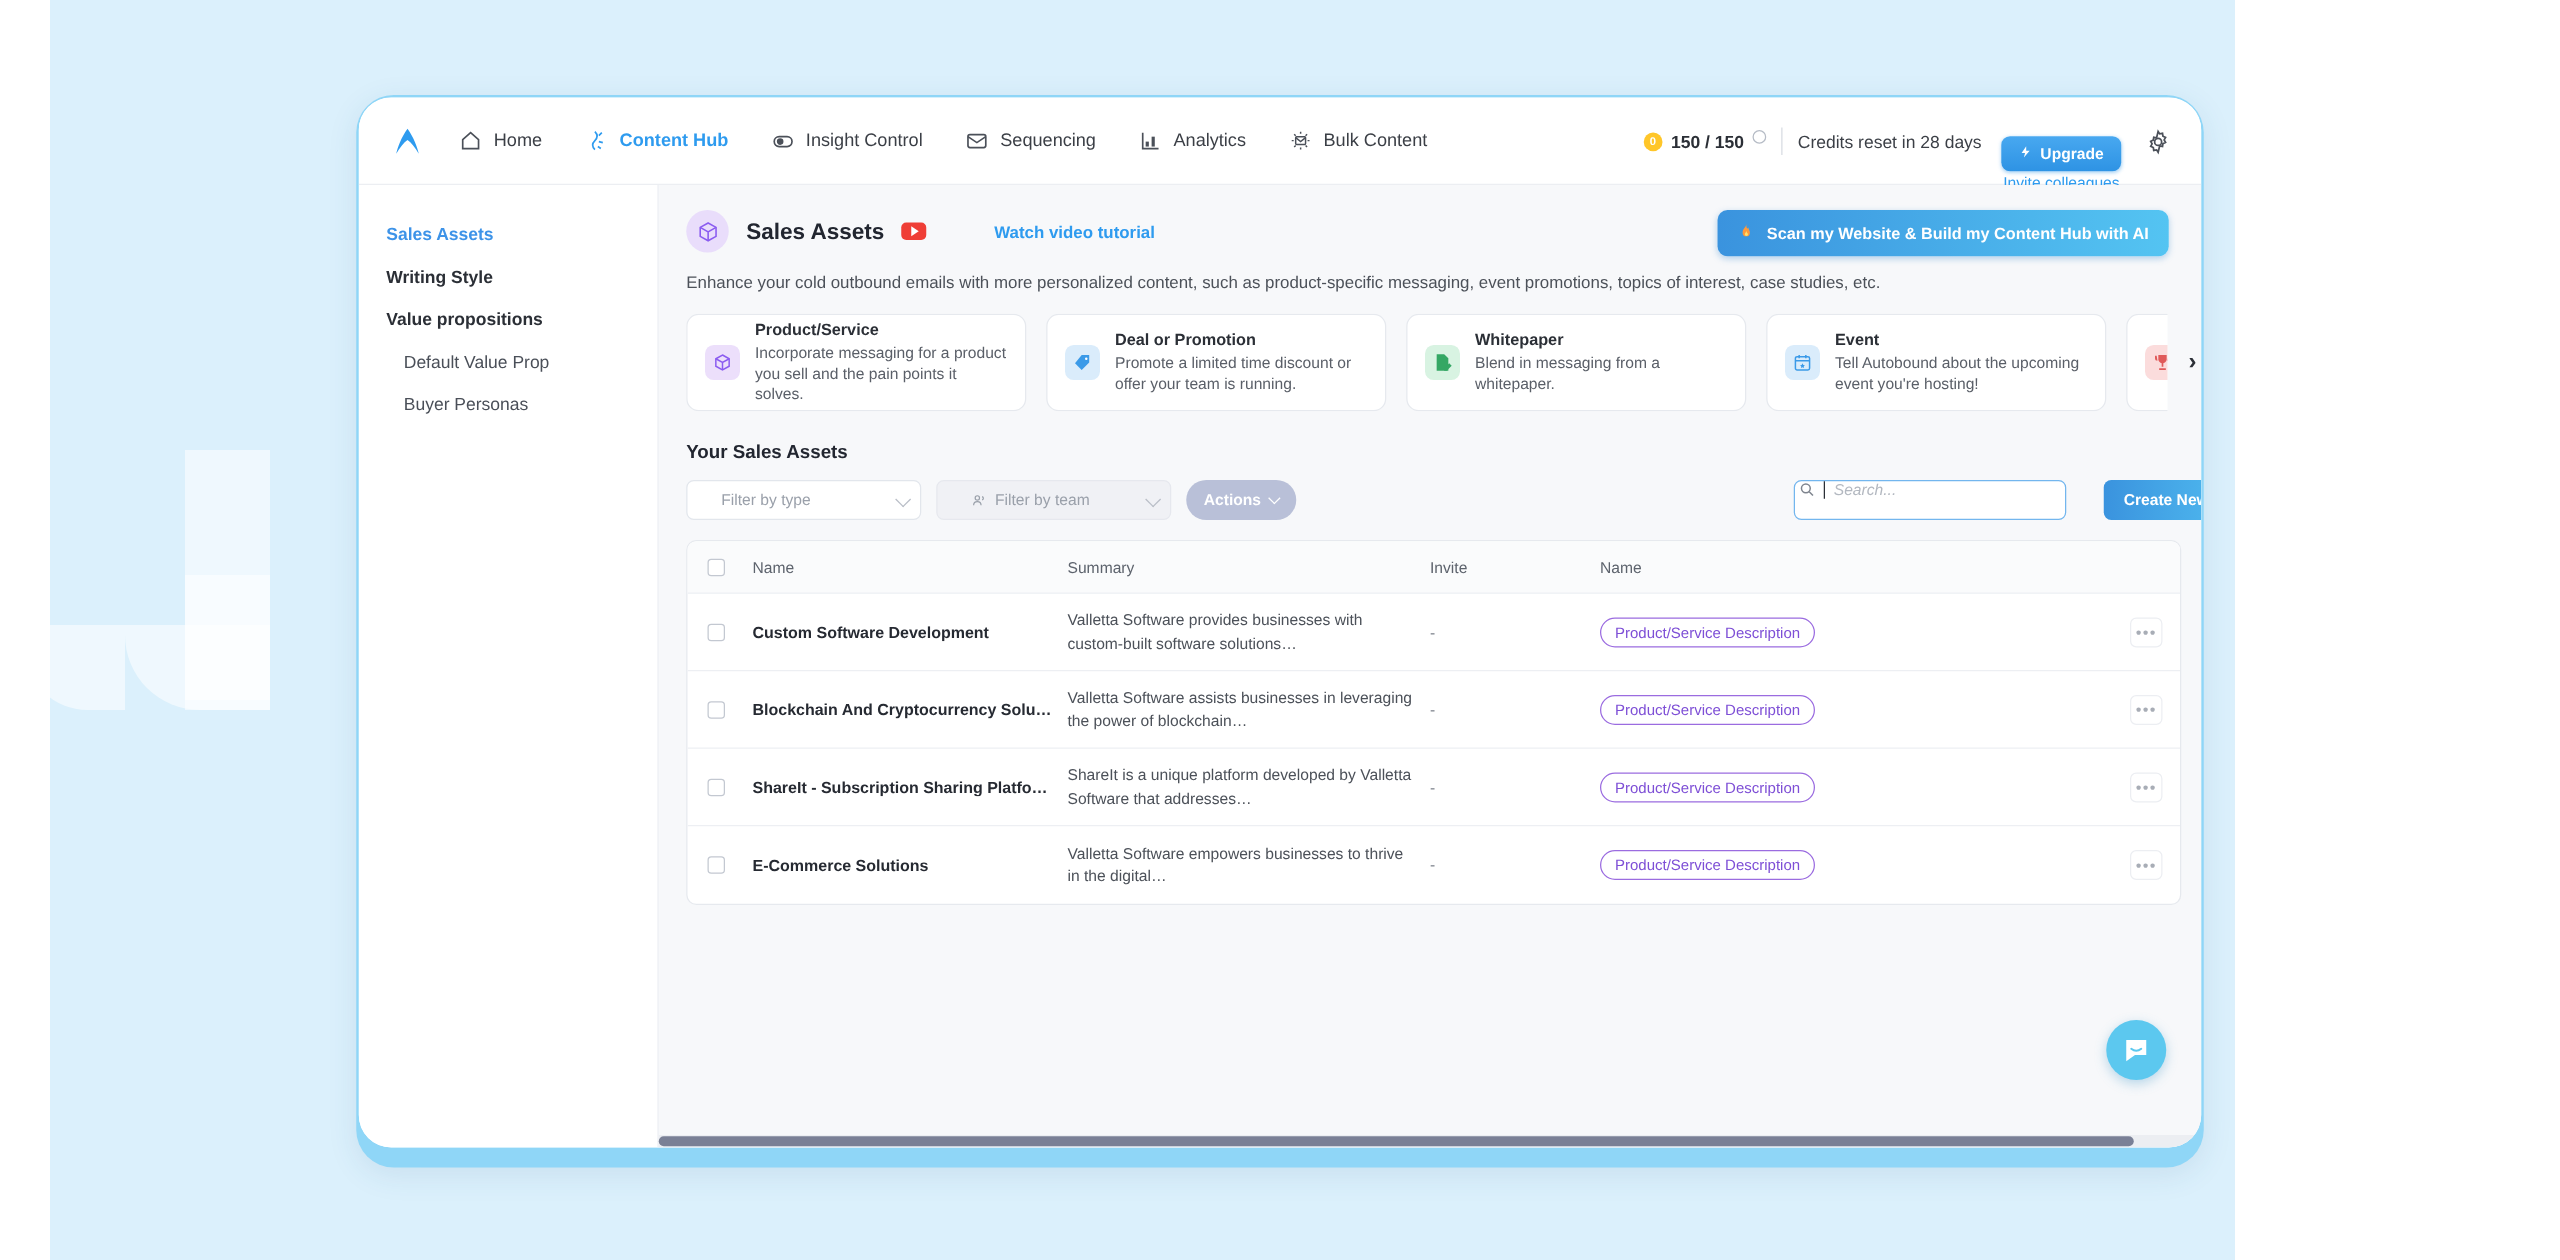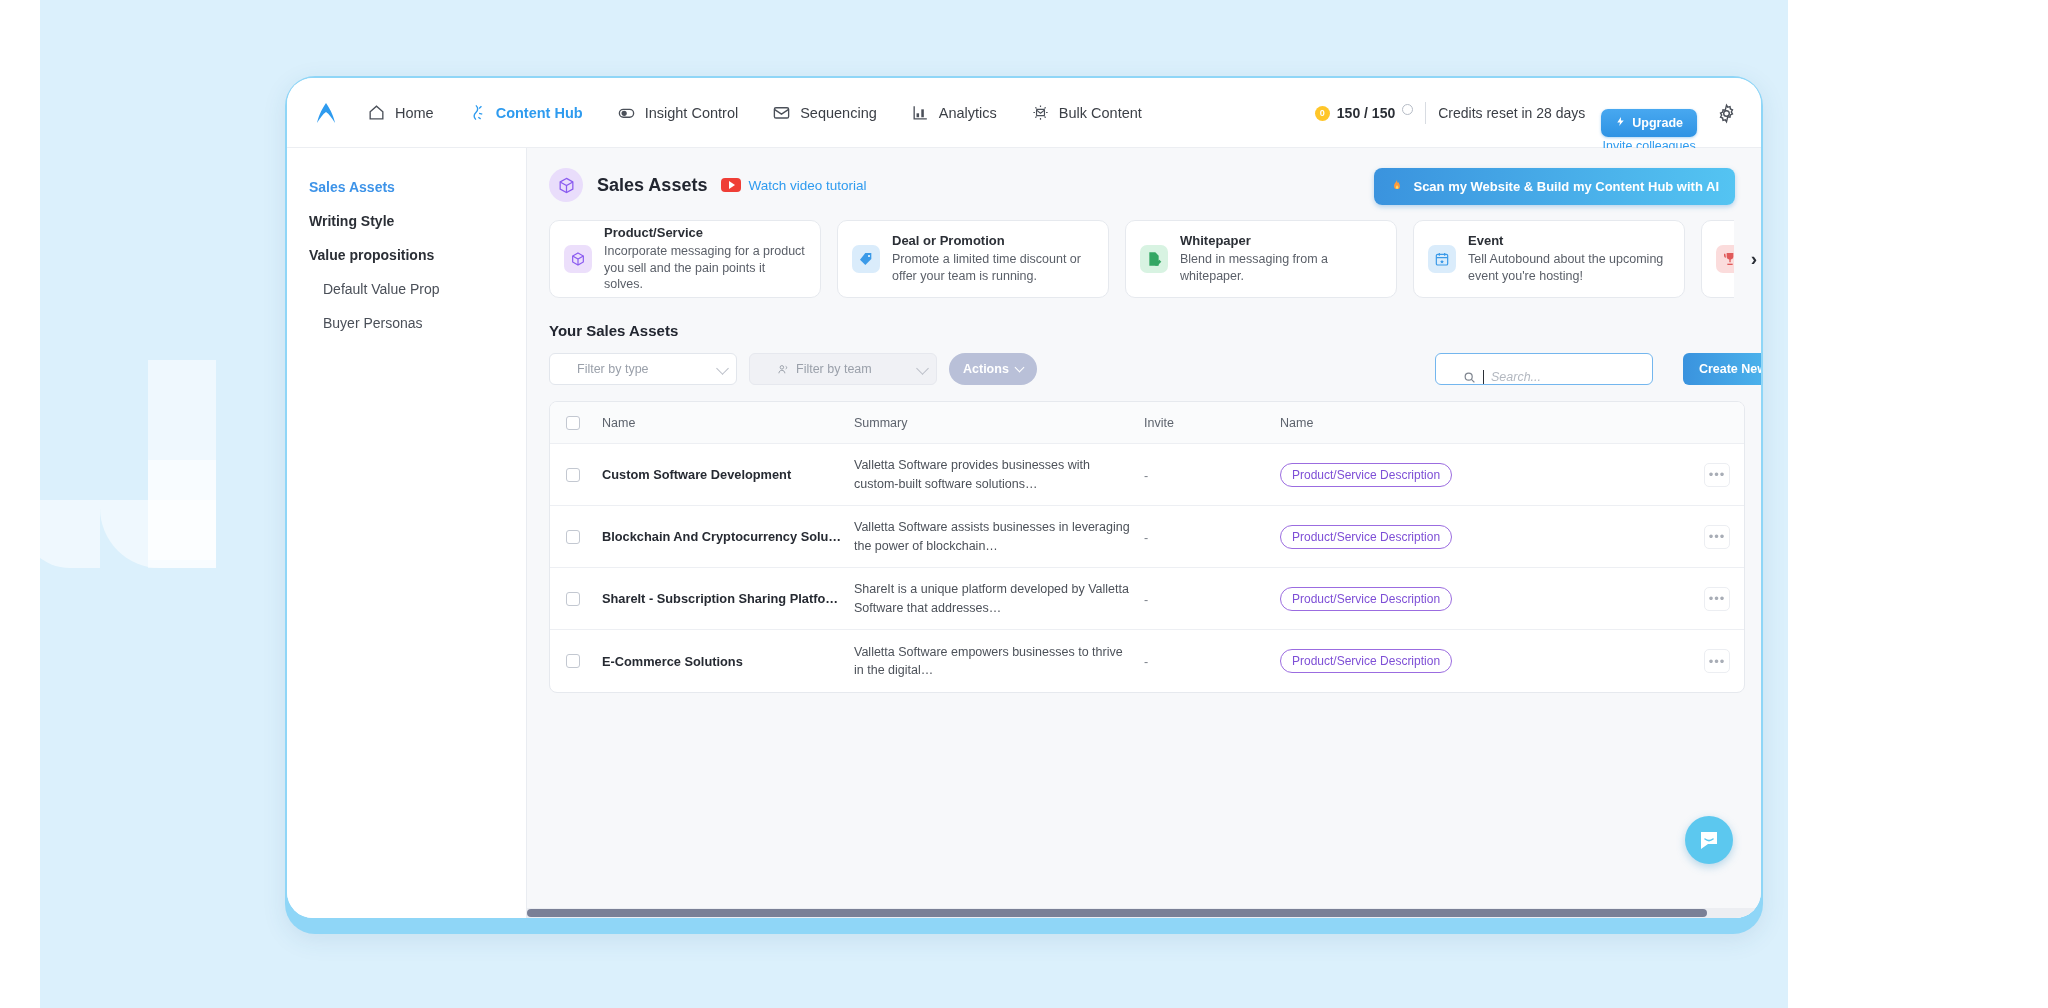--- a/index.html
+++ b/index.html
@@ -145,21 +145,21 @@
   }
   .yt {
     width: 20px; height: 14px; background: #ef3e36; border-radius: 4px;
     display: flex; align-items: center; justify-content: center;
   }
   .yt i {
     width: 0; height: 0; border-left: 6px solid #fff;
     border-top: 4px solid transparent; border-bottom: 4px solid transparent;
     display: block; margin-left: 2px;
   }
-  #tutorial-label { font-size: 13.5px; color: #2e9bef; font-weight: normal; }
+  #tutorial-label { font-size: 13.5px; color: #2e9bef; font-weight: bold; margin-left: 47px; }
 
   #scan-btn {
     position: absolute; right: 26px; top: 20px;
     background: linear-gradient(90deg,#3a93de,#54c4f2);
     color: #fff; font-size: 13px; font-weight: bold;
     border: none; border-radius: 8px; padding: 9px 16px;
     display: flex; align-items: center; gap: 9px; cursor: pointer;
     box-shadow: 0 2px 5px rgba(60,140,210,.35); white-space: nowrap;
   }
 
@@ -218,21 +218,21 @@
   }
   .chev-sm {
     width: 7px; height: 7px; border-left: 1.6px solid #fff;
     border-bottom: 1.6px solid #fff; transform: rotate(-45deg);
     position: relative; top: -2px;
   }
   #search-box {
     position: absolute; right: 92px; top: 0;
     width: 218px; height: 32px; border: 1px solid #73b6ee;
     border-radius: 6px; background: #fff;
-    display: flex; align-items: flex-end; padding: 0 27px; gap: 7px;
+    display: flex; align-items: flex-start; padding: 0 3px; gap: 7px;
   }
   #search-caret { width: 1px; height: 14px; background: #2b2f36; }
   #search-ph { font-size: 12.5px; color: #b3b8c0; font-style: italic; }
   #create-btn {
     position: absolute; right: -38px; top: 0; height: 32px;
     background: linear-gradient(90deg,#3a93de,#4fb9ef);
     color: #fff; font-size: 12.5px; font-weight: bold;
     border: none; border-radius: 6px; padding: 0 16px; cursor: pointer;
     white-space: nowrap;
   }
@@ -444,20 +444,21 @@
       <button id="scan-btn">
         <span>
           <svg width="14" height="16" viewBox="0 0 24 24">
             <path d="M12 2 C12 7, 7 8, 7 14 a5 5 0 0 0 10 0 c0-3-2-4-2-7 -1 2-3 2-3 -5z" fill="#ff9a3c"></path>
             <path d="M12 11 c0 3-2 3.4-2 5.2a2.2 2.2 0 0 0 4.4 0c0-1.8-2.4-2.2-2.4-5.2z" fill="#ffe16b"></path>
             </svg>
         </span>
         <span>Scan my Website &amp; Build my Content Hub with AI</span>
       </button>
 
+      <div id="subtitle">Enhance your cold outbound emails with more personalized content, such as product-specific messaging, event promotions, topics of interest, case studies, etc.</div>
 
       <div id="cards-wrap">
         <div id="cards">
 
           <div class="card">
             <div class="card-ico" style="background:#ecdffb">
               <svg width="16" height="16" viewBox="0 0 24 24" fill="none" stroke="#8b5cf0" stroke-width="1.8">
                 <path d="M12 3 L20 7.5 V16.5 L12 21 L4 16.5 V7.5 Z"></path>
                   <path d="M4 7.5 L12 12 L20 7.5 M12 12 V21"></path>
                 </svg>

